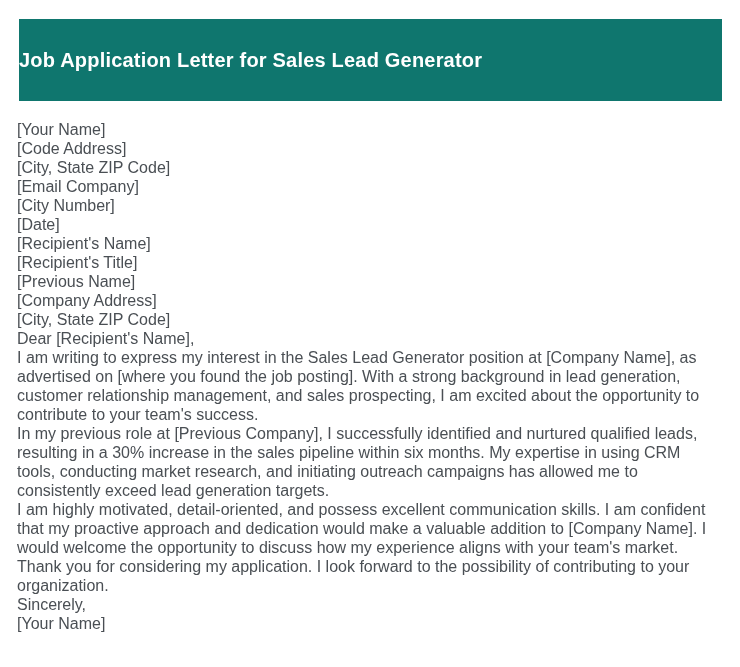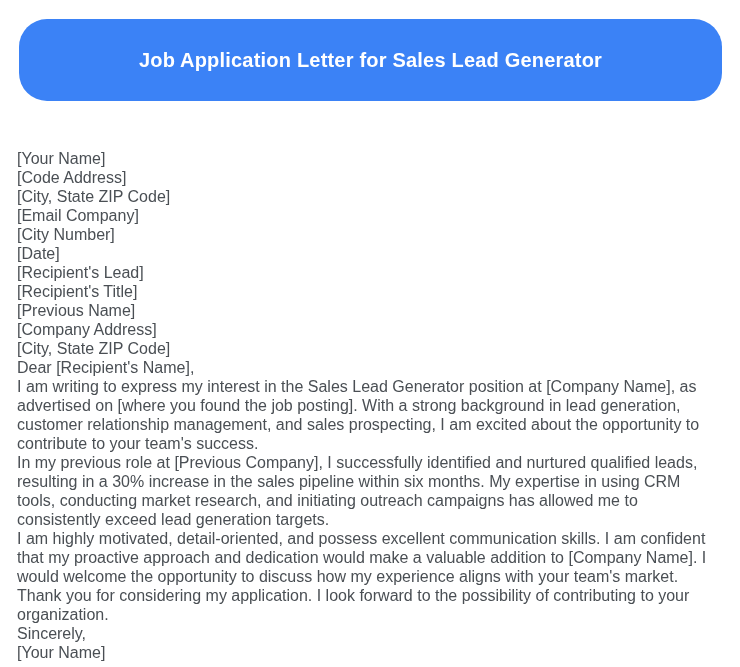--- a/index.html
+++ b/index.html
@@ -13,37 +13,36 @@
     position: relative;
     font-family: "Liberation Sans", sans-serif;
     overflow: hidden;
   }
   .banner {
     position: absolute;
     left: 19px;
     top: 19px;
     width: 703px;
     height: 82px;
-    background: #3b82f6;
+    background: #0f766e;
     display: flex;
     align-items: center;
-    justify-content: center;
-    border-radius: 28px;
+    justify-content: flex-start;
   }
   .banner .title {
     color: #ffffff;
     font-size: 20px;
     font-weight: 600;
     letter-spacing: 0.2px;
     white-space: nowrap;
   }
   .letter-body {
     position: absolute;
     left: 17px;
-    top: 149px;
+    top: 120px;
     width: 695px;
     font-size: 16px;
     line-height: 19px;
     color: #4a4f54;
   }
   .line, .para {
     margin: 0;
     padding: 0;
   }
 </style>
@@ -54,21 +53,21 @@
   <div class="title">Job Application Letter for Sales Lead Generator</div>
 </div>
 
 <div class="letter-body">
   <div class="line">[Your Name]</div>
   <div class="line">[Code Address]</div>
   <div class="line">[City, State ZIP Code]</div>
   <div class="line">[Email Company]</div>
   <div class="line">[City Number]</div>
   <div class="line">[Date]</div>
-  <div class="line">[Recipient's Lead]</div>
+  <div class="line">[Recipient's Name]</div>
   <div class="line">[Recipient's Title]</div>
   <div class="line">[Previous Name]</div>
   <div class="line">[Company Address]</div>
   <div class="line">[City, State ZIP Code]</div>
   <div class="line">Dear [Recipient's Name],</div>
   <div class="para">I am writing to express my interest in the Sales Lead Generator position at [Company Name], as advertised on [where you found the job posting]. With a strong background in lead generation, customer relationship management, and sales prospecting, I am excited about the opportunity to contribute to your team's success.</div>
   <div class="para">In my previous role at [Previous Company], I successfully identified and nurtured qualified leads, resulting in a 30% increase in the sales pipeline within six months. My expertise in using CRM tools, conducting market research, and initiating outreach campaigns has allowed me to consistently exceed lead generation targets.</div>
   <div class="para">I am highly motivated, detail-oriented, and possess excellent communication skills. I am confident that my proactive approach and dedication would make a valuable addition to [Company Name]. I would welcome the opportunity to discuss how my experience aligns with your team's market.</div>
   <div class="para">Thank you for considering my application. I look forward to the possibility of contributing to your organization.</div>
   <div class="line">Sincerely,</div>

